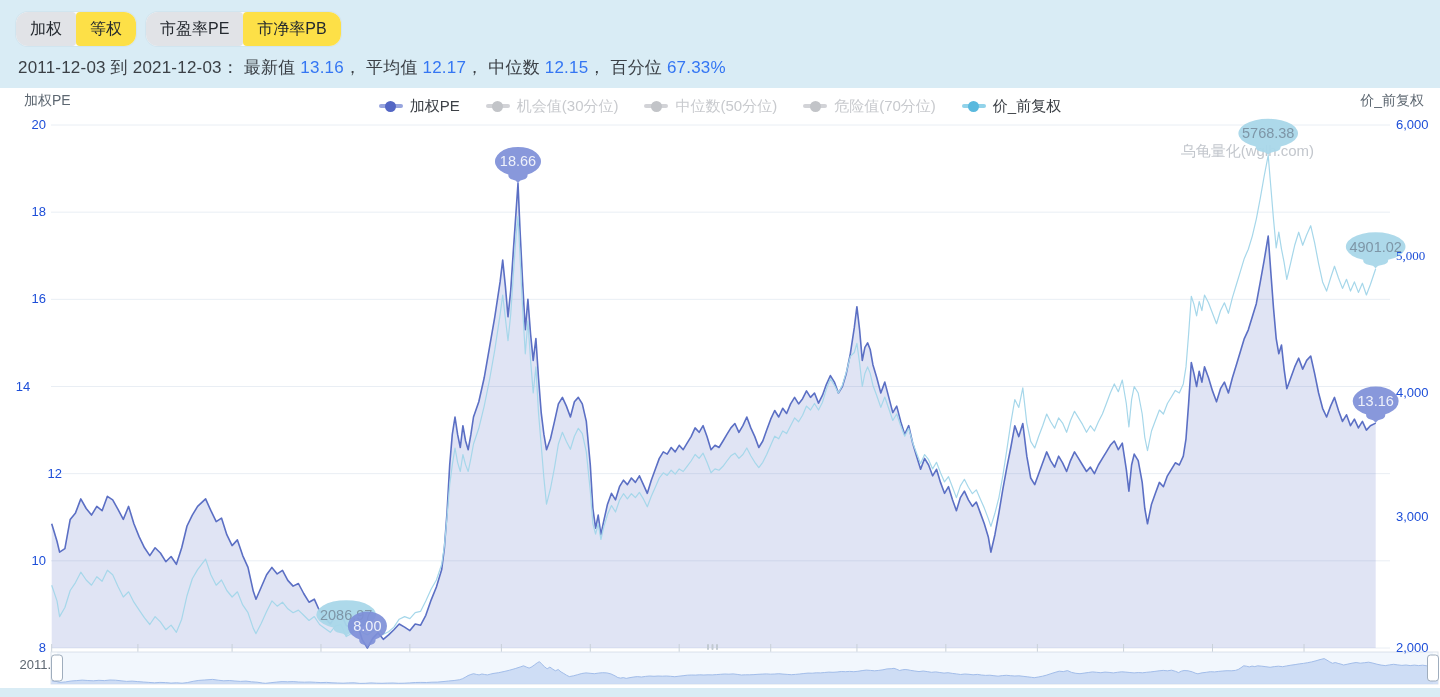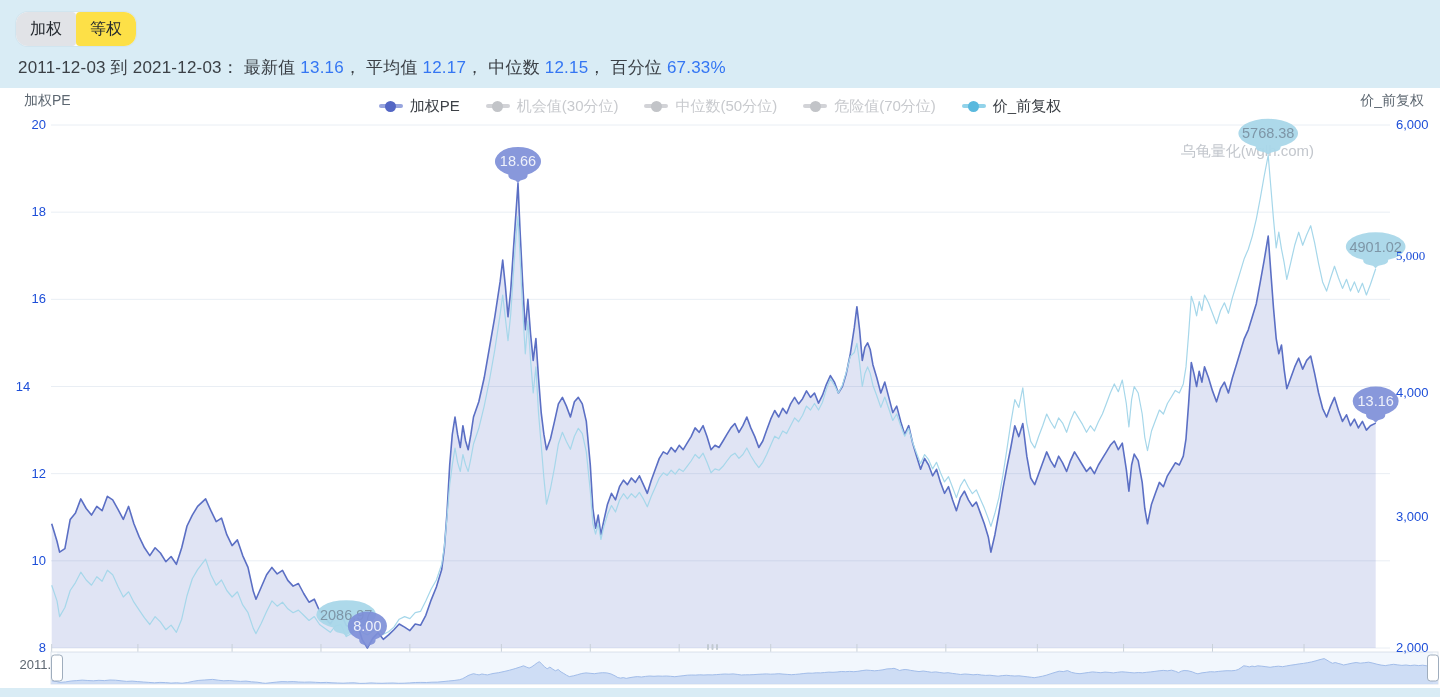--- a/index.html
+++ b/index.html
@@ -39,20 +39,24 @@
   svg{position:absolute;left:0;top:0;}
 </style>
 </head>
 <body>
 
 <div>
   <div class="toolbar" id="toolbar">
       <div class="btn-group">
         <button class="tbtn sel">加权</button>
         <button class="tbtn">等权</button>
+      </div>
+      <div class="btn-group">
+        <button class="tbtn sel">市盈率PE</button>
+        <button class="tbtn">市净率PB</button>
       </div>
     </div>
   <div class="summary" id="summary"><span>2011-12-03 到 2021-12-03：  </span><span>最新值 </span><span class="hl">13.16</span><span>，  平均值 </span><span class="hl">12.17</span><span>，  中位数 </span><span class="hl">12.15</span><span>，  百分位 </span><span class="hl">67.33%</span></div>
 
   <div class="card">
     <div class="axis-name left">加权PE</div>
     <div class="axis-name right">价_前复权</div>
     <div class="legend" id="legend">
         <div class="lg-item">
           <span class="lg-icon">
@@ -152,21 +156,21 @@
         <path d="M367.4092046022962,560 C364.9092046022962,554.5 359.1772046022962,558.166 359.1772046022962,551.166 A19.6,14.5 0 1 1 375.6412046022962,551.166 C375.6412046022962,558.166 369.9092046022962,554.5 367.4092046022962,560 Z" fill="#7e8fd8" fill-opacity="0.92"></path>
         <text x="367.4092046022962" y="543" text-anchor="middle" font-size="14.5" fill="#eef1fa">8.00</text>
         <path d="M1375.6733366683352,335.10999999999996 C1373.1733366683352,329.60999999999996 1366.0133366683351,333.27599999999995 1366.0133366683351,326.27599999999995 A23,14.5 0 1 1 1385.3333366683353,326.27599999999995 C1385.3333366683353,333.27599999999995 1378.1733366683352,329.60999999999996 1375.6733366683352,335.10999999999996 Z" fill="#7e8fd8" fill-opacity="0.92"></path>
         <text x="1375.6733366683352" y="318.10999999999996" text-anchor="middle" font-size="14.5" fill="#eef1fa">13.16</text>
       </svg>
     <div id="ylabs">
         <div class="ylab l" style="top: 29px;">20</div>
         <div class="ylab l" style="top: 116.167px;">18</div>
         <div class="ylab l" style="top: 203.333px;">16</div>
         <div class="ylab l" style="top: 290.5px; text-align: center;">14</div>
-        <div class="ylab l" style="top: 377.667px;">12</div>
+        <div class="ylab l" style="top: 377.667px; margin-left: 16px;">12</div>
         <div class="ylab l" style="top: 464.833px;">10</div>
         <div class="ylab l" style="top: 552px;">8</div>
         <div class="ylab r" style="top: 29px;">6,000</div>
         <div class="ylab r" style="top: 159.75px; font-family: Liberation Serif, serif;">5,000</div>
         <div class="ylab r" style="top: 297px;">4,000</div>
         <div class="ylab r" style="top: 421.25px;">3,000</div>
         <div class="ylab r" style="top: 552px;">2,000</div>
       </div>
   </div>
 </div>

